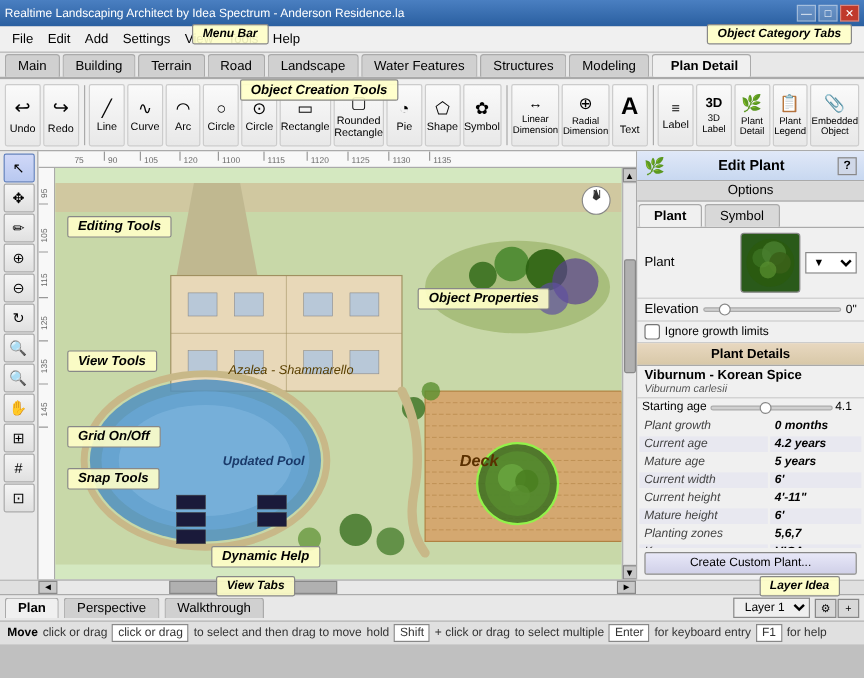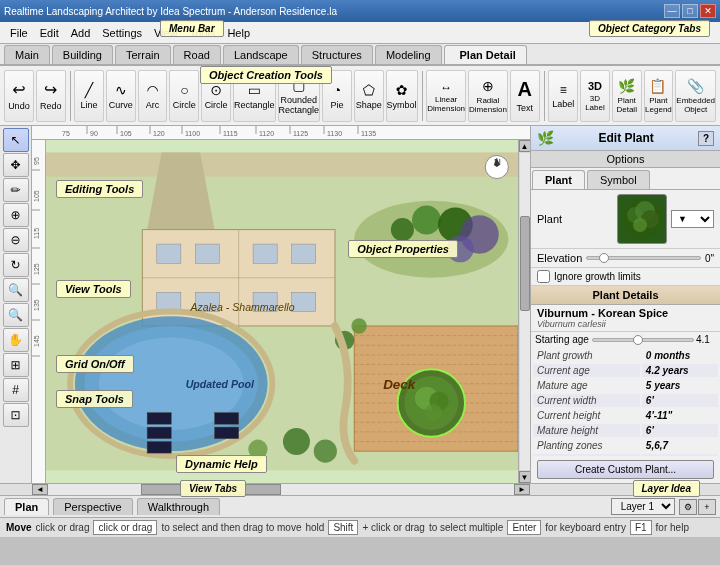--- a/index.html
+++ b/index.html
@@ -401,20 +401,21 @@
     <span>Object Category Tabs</span>
   </div>
 </div>
 
 <div class="main-tabs">
   <div class="main-tab">Main</div>
   <div class="main-tab">Building</div>
   <div class="main-tab">Terrain</div>
   <div class="main-tab">Road</div>
   <div class="main-tab">Landscape</div>
+  <div class="main-tab">Water Features</div>
   <div class="main-tab">Structures</div>
   <div class="main-tab">Modeling</div>
   <div class="main-tab active" style="font-weight:bold;">Plan Detail</div>
 </div>
 
 <div class="toolbar">
 
   <div class="tool-btn">
     <span class="tool-icon">↩</span>
     <span style="font-size:9px;">Undo</span>
@@ -657,21 +658,21 @@
             <circle cx="0" cy="0" r="12" fill="white" stroke="#888" stroke-width="1"></circle>
             <text x="-3" y="-2" font-family="Arial" font-size="10" fill="#333">N</text>
             <polygon points="0,-10 3,-2 0,0 -3,-2" fill="#333"></polygon>
           </g>
         </svg>
 
         <div class="callout" style="top:40px; left:10px;">
           <span>Editing Tools</span>
         </div>
 
-        <div class="callout" style="top:140px; left:10px;">
+        <div class="callout" style="top:152px; left:10px;">
           <span>View Tools</span>
         </div>
 
         <div class="callout" style="top:215px; left:10px;">
           <span>Grid On/Off</span>
         </div>
 
         <div class="callout" style="top:250px; left:10px;">
           <span>Snap Tools</span>
         </div>

